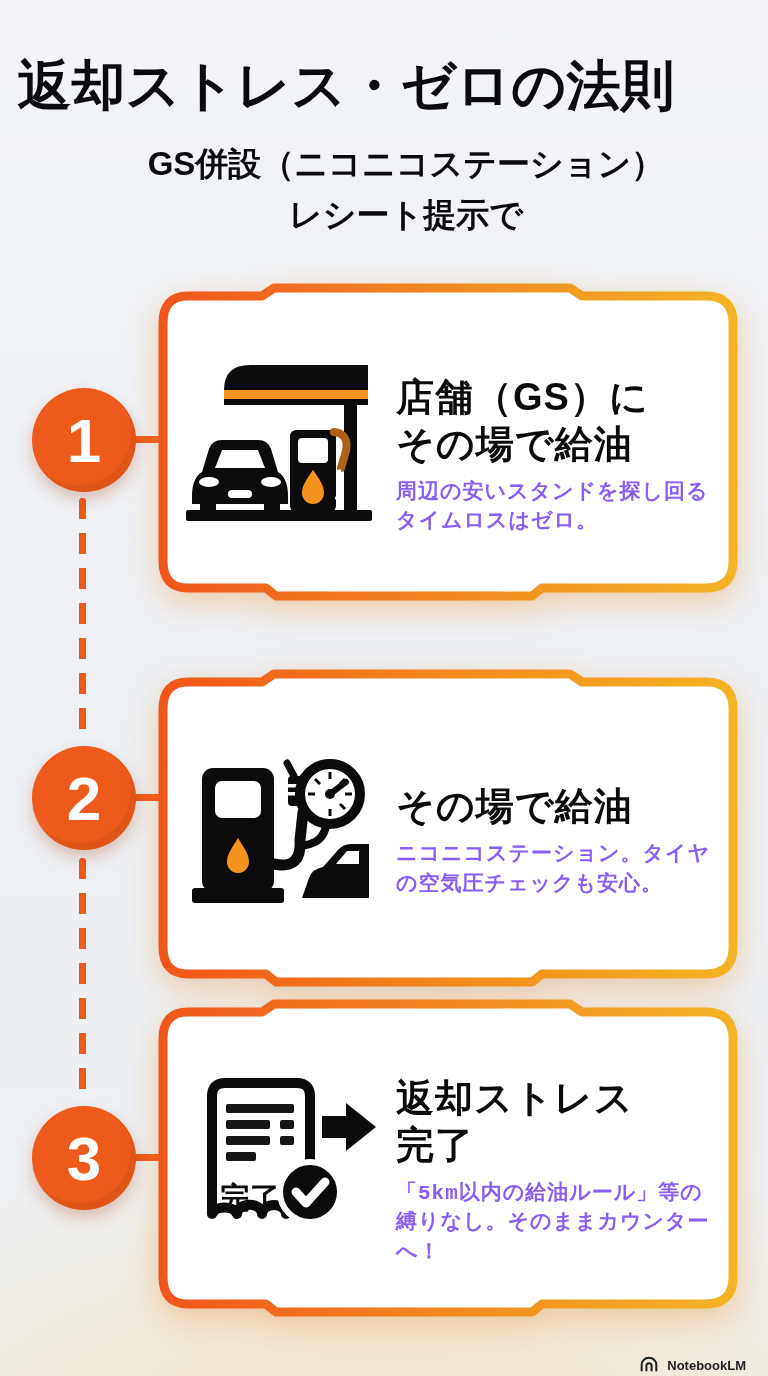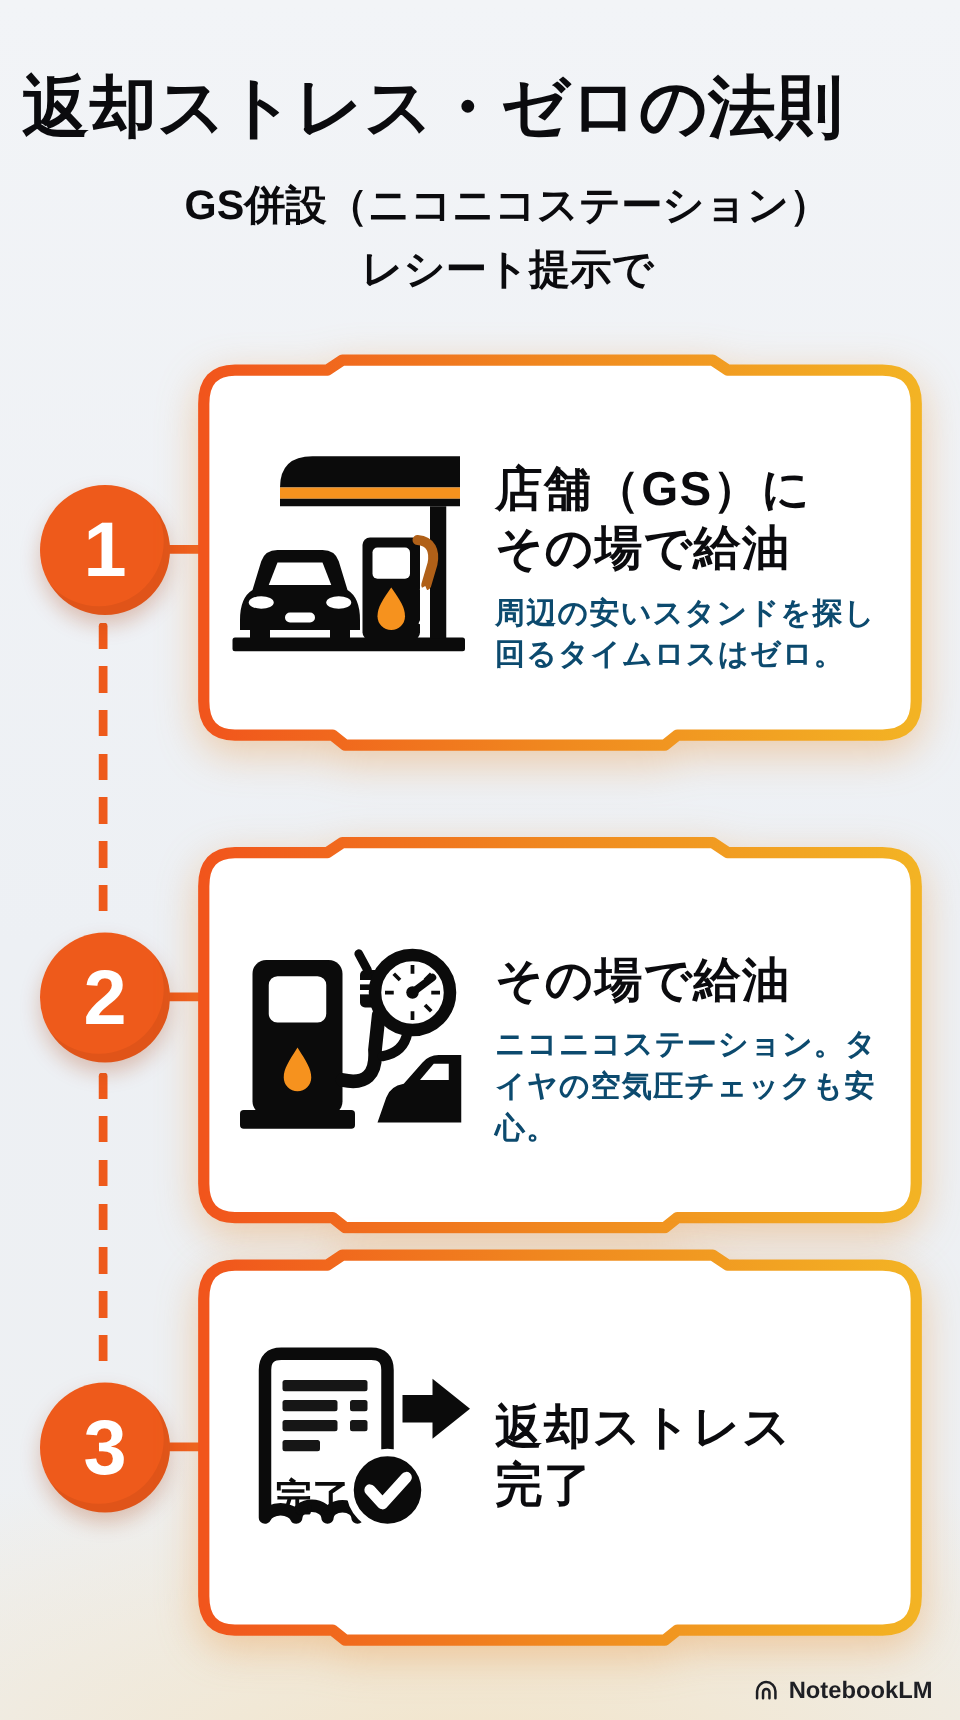--- a/index.html
+++ b/index.html
@@ -43,27 +43,27 @@
   .card { position:absolute; left:158px; width:580px; height:318px; }
   .t1 { top:283px; } .t2 { top:669px; } .t3 { top:999px; }
   .card > svg.frame { position:absolute; inset:0; filter:drop-shadow(0 10px 16px rgba(233,145,55,.40)); }
   .card-inner {
     position:absolute; left:22px; top:22px; right:18px; bottom:22px;
     display:flex; align-items:center; gap:16px;
   }
   .icon-box { flex:0 0 200px; display:flex; align-items:center; justify-content:center; }
   .text-box { flex:1; padding-right:4px; }
   .card-title { font-size:38px; font-weight:700; line-height:1.24; color:#0b0b0e; margin-bottom:10px; letter-spacing:1px;margin-top:26px;}
-  .card-body { font-size:24px; font-weight:700; line-height:1.4; color:#0c4a6e; letter-spacing:1px;}
+  .card-body { font-size:21px; font-weight:700; line-height:1.4; color:#8b5cf6; letter-spacing:1px;font-family:Liberation Mono, monospace;}
 
   
   .footer {
-    position:absolute; right:22px; bottom:12px;
-    display:flex; gap:7px;
-    font-size:19px; font-weight:600; color:#1e1f24;
+    position:absolute; right:22px; bottom:0;
+    display:flex; align-items:center; gap:7px;
+    font-size:13px; font-weight:600; color:#1e1f24;
   }
 </style>
 </head>
 <body>
 
 <h1 class="page-title">返却ストレス・ゼロの法則</h1>
 <div class="subtitle">
   <div>GS併設（ニコニコステーション）</div>
   <div>レシート提示で</div>
 </div>
@@ -204,20 +204,21 @@
           <path d="M114 118 l10 11 l19 -21" stroke="#ffffff" stroke-width="9" fill="none" stroke-linecap="round" stroke-linejoin="round"></path>
         </g>
         <path d="M140 42 h24 v-13 l30 24 -30 24 v-13 h-24 Z" fill="#0b0b0b"></path>
       </svg>
     </div>
     <div class="text-box">
       <div class="card-title">
         <span>返却ストレス</span><br>
         <span>完了</span>
       </div>
+      <p class="card-body">「5km以内の給油ルール」等の縛りなし。そのままカウンターへ！</p>
     </div>
   </div>
 </div>
 
 <div class="footer">
   <svg width="22" height="22" viewBox="0 0 24 24">
     <path d="M4 18 V12 a8 8 0 0 1 16 0 V18" stroke="#1e1f24" stroke-width="2.2" fill="none" stroke-linecap="round"></path>
     <path d="M9.2 18 v-5.2 a2.8 2.8 0 0 1 5.6 0 V18" stroke="#1e1f24" stroke-width="2.2" fill="none" stroke-linecap="round"></path>
   </svg>
   <span>NotebookLM</span>

